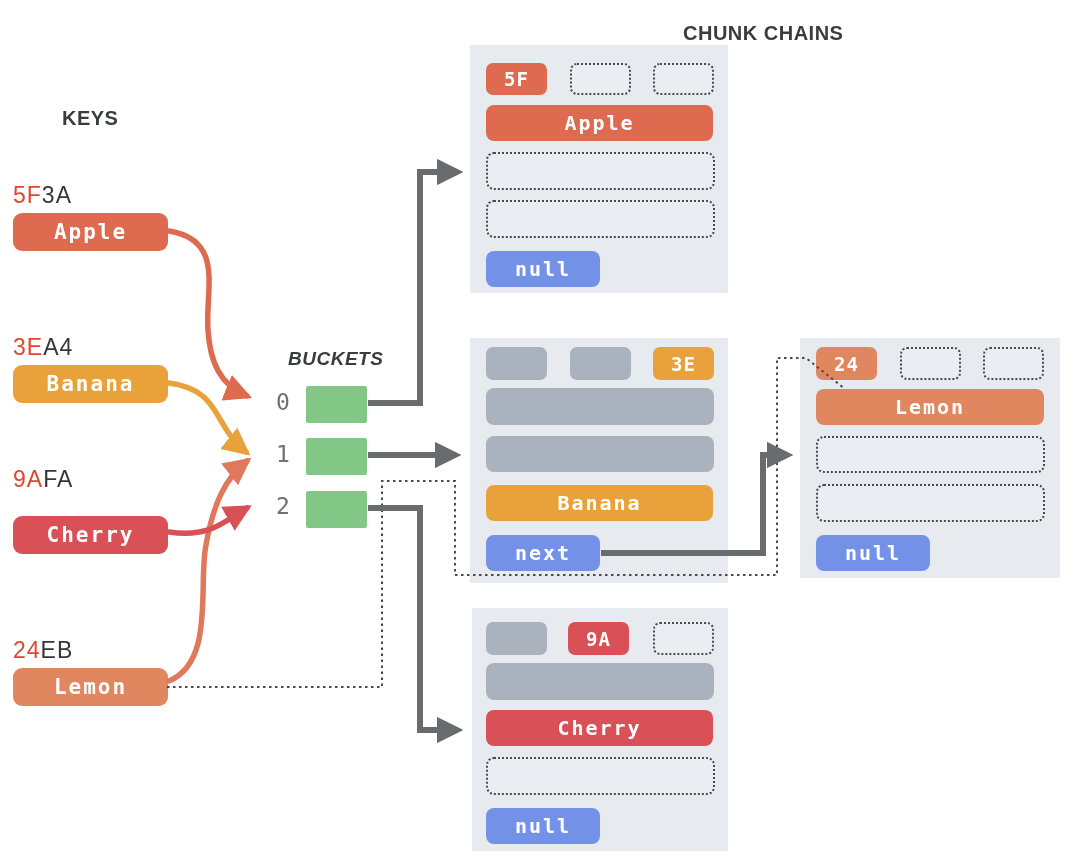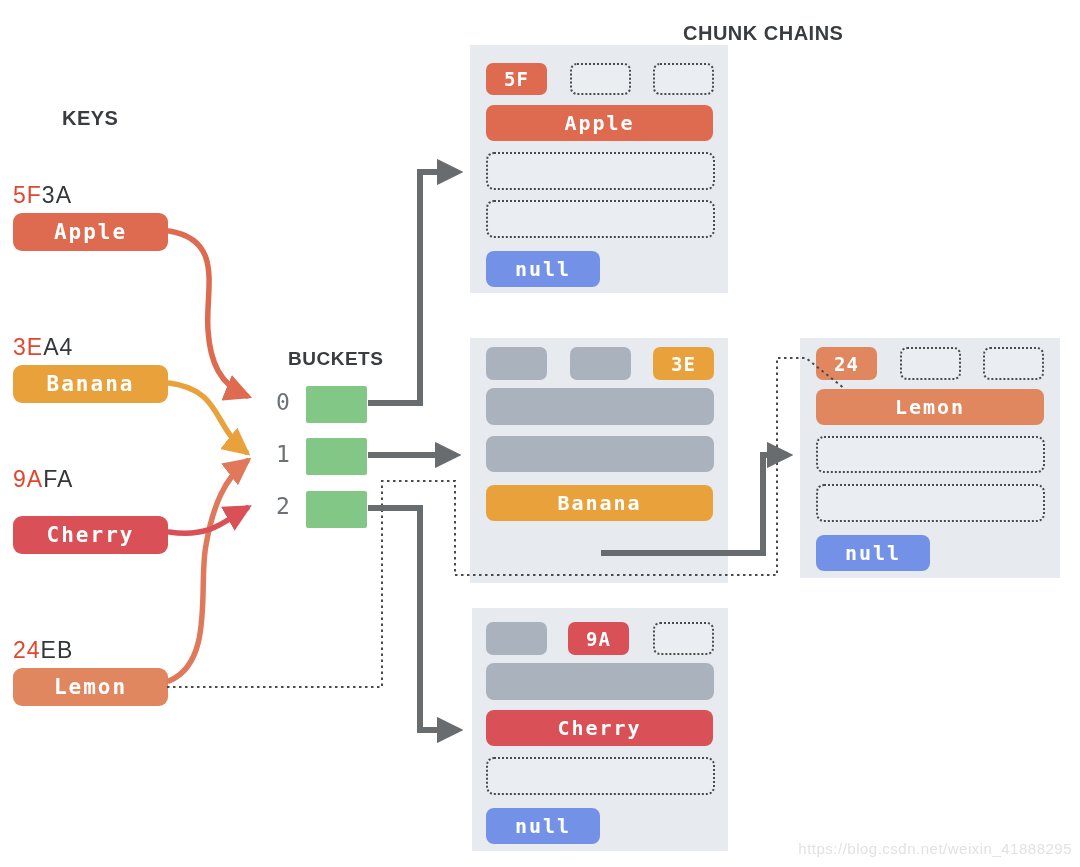--- a/index.html
+++ b/index.html
@@ -47,21 +47,21 @@
   .watermark{
     position:absolute;right:8px;bottom:10px;font-size:15px;color:#e2e2e2;letter-spacing:.5px;
   }
 </style>
 </head>
 <body>
 
 <div id="stage">
 
   <div class="hdr" style="left:62px;top:107px;">KEYS</div>
-  <div class="hdr" style="left:288px;top:348px;font-size:19px;">BUCKETS</div>
+  <div class="hdr" style="left:288px;top:348px;font-size:19px;font-style:italic;">BUCKETS</div>
   <div class="hdr" style="left:683px;top:22px;">CHUNK CHAINS</div>
 
   <div>
     <div class="hash" style="left:13px;top:182px;">
       <span class="pre">5F</span><span>3A</span>
     </div>
     <div class="keybox" style="top:213px;background:#de6b4f;">Apple</div>
 
     <div class="hash" style="left:13px;top:334px;">
       <span class="pre">3E</span><span>A4</span>
@@ -98,20 +98,21 @@
     <div class="ptr celltxt fill-blue" style="left:16px;top:206px;">null</div>
   </div>
 
   <div class="chunk" style="left:470px;top:338px;width:258px;height:245px;">
     <div class="sm fill-gray" style="left:16px;top:9px;"></div>
     <div class="sm fill-gray" style="left:100px;top:9px;"></div>
     <div class="sm celltxt tagtxt" style="left:183px;top:9px;background:#e9a23b;">3E</div>
     <div class="bar fill-gray" style="left:16px;top:50px;width:228px;"></div>
     <div class="bar fill-gray" style="left:16px;top:98px;width:228px;height:36px;"></div>
     <div class="bar celltxt" style="left:16px;top:147px;width:227px;height:36px;background:#e9a23b;">Banana</div>
+    <div class="ptr celltxt fill-blue" style="left:16px;top:197px;">next</div>
   </div>
 
   <div class="chunk" style="left:472px;top:608px;width:256px;height:243px;">
     <div class="sm fill-gray" style="left:14px;top:14px;"></div>
     <div class="sm celltxt tagtxt" style="left:96px;top:14px;background:#d95157;">9A</div>
     <div class="sm dotted" style="left:181px;top:14px;"></div>
     <div class="bar fill-gray" style="left:14px;top:55px;width:228px;"></div>
     <div class="bar celltxt" style="left:14px;top:102px;width:227px;height:36px;background:#d95157;">Cherry</div>
     <div class="bar dotted" style="left:14px;top:149px;width:229px;height:38px;"></div>
     <div class="ptr celltxt fill-blue" style="left:14px;top:200px;">null</div>
@@ -152,14 +153,13 @@
     <path d="M169 383 C222 390 212 425 246 452" fill="none" stroke="#e9a23b" stroke-width="5.5" stroke-linecap="round" marker-end="url(#ah-orange)"></path>
     <path d="M169 681 C215 662 198 585 206 545 C213 505 225 478 247 461" fill="none" stroke="#e0795c" stroke-width="5.5" stroke-linecap="round" marker-end="url(#ah-lemon)"></path>
     <path d="M169 532 C212 538 224 521 247 508" fill="none" stroke="#d95157" stroke-width="5.5" stroke-linecap="round" marker-end="url(#ah-red)"></path>
 
     <path d="M368 403 L420 403 L420 172 L458 172" fill="none" stroke="#696c6e" stroke-width="6" marker-end="url(#ah-gray)"></path>
     <path d="M368 455 L456 455" fill="none" stroke="#696c6e" stroke-width="6" marker-end="url(#ah-gray)"></path>
     <path d="M368 508 L420 508 L420 730 L458 730" fill="none" stroke="#696c6e" stroke-width="6" marker-end="url(#ah-gray)"></path>
     <path d="M601 553 L763 553 L763 455 L788 455" fill="none" stroke="#696c6e" stroke-width="6" marker-end="url(#ah-gray)"></path>
   </svg>
 
-  <div class="watermark">https://blog.csdn.net/weixin_41888295</div>
 </div>
 
 </body></html>

